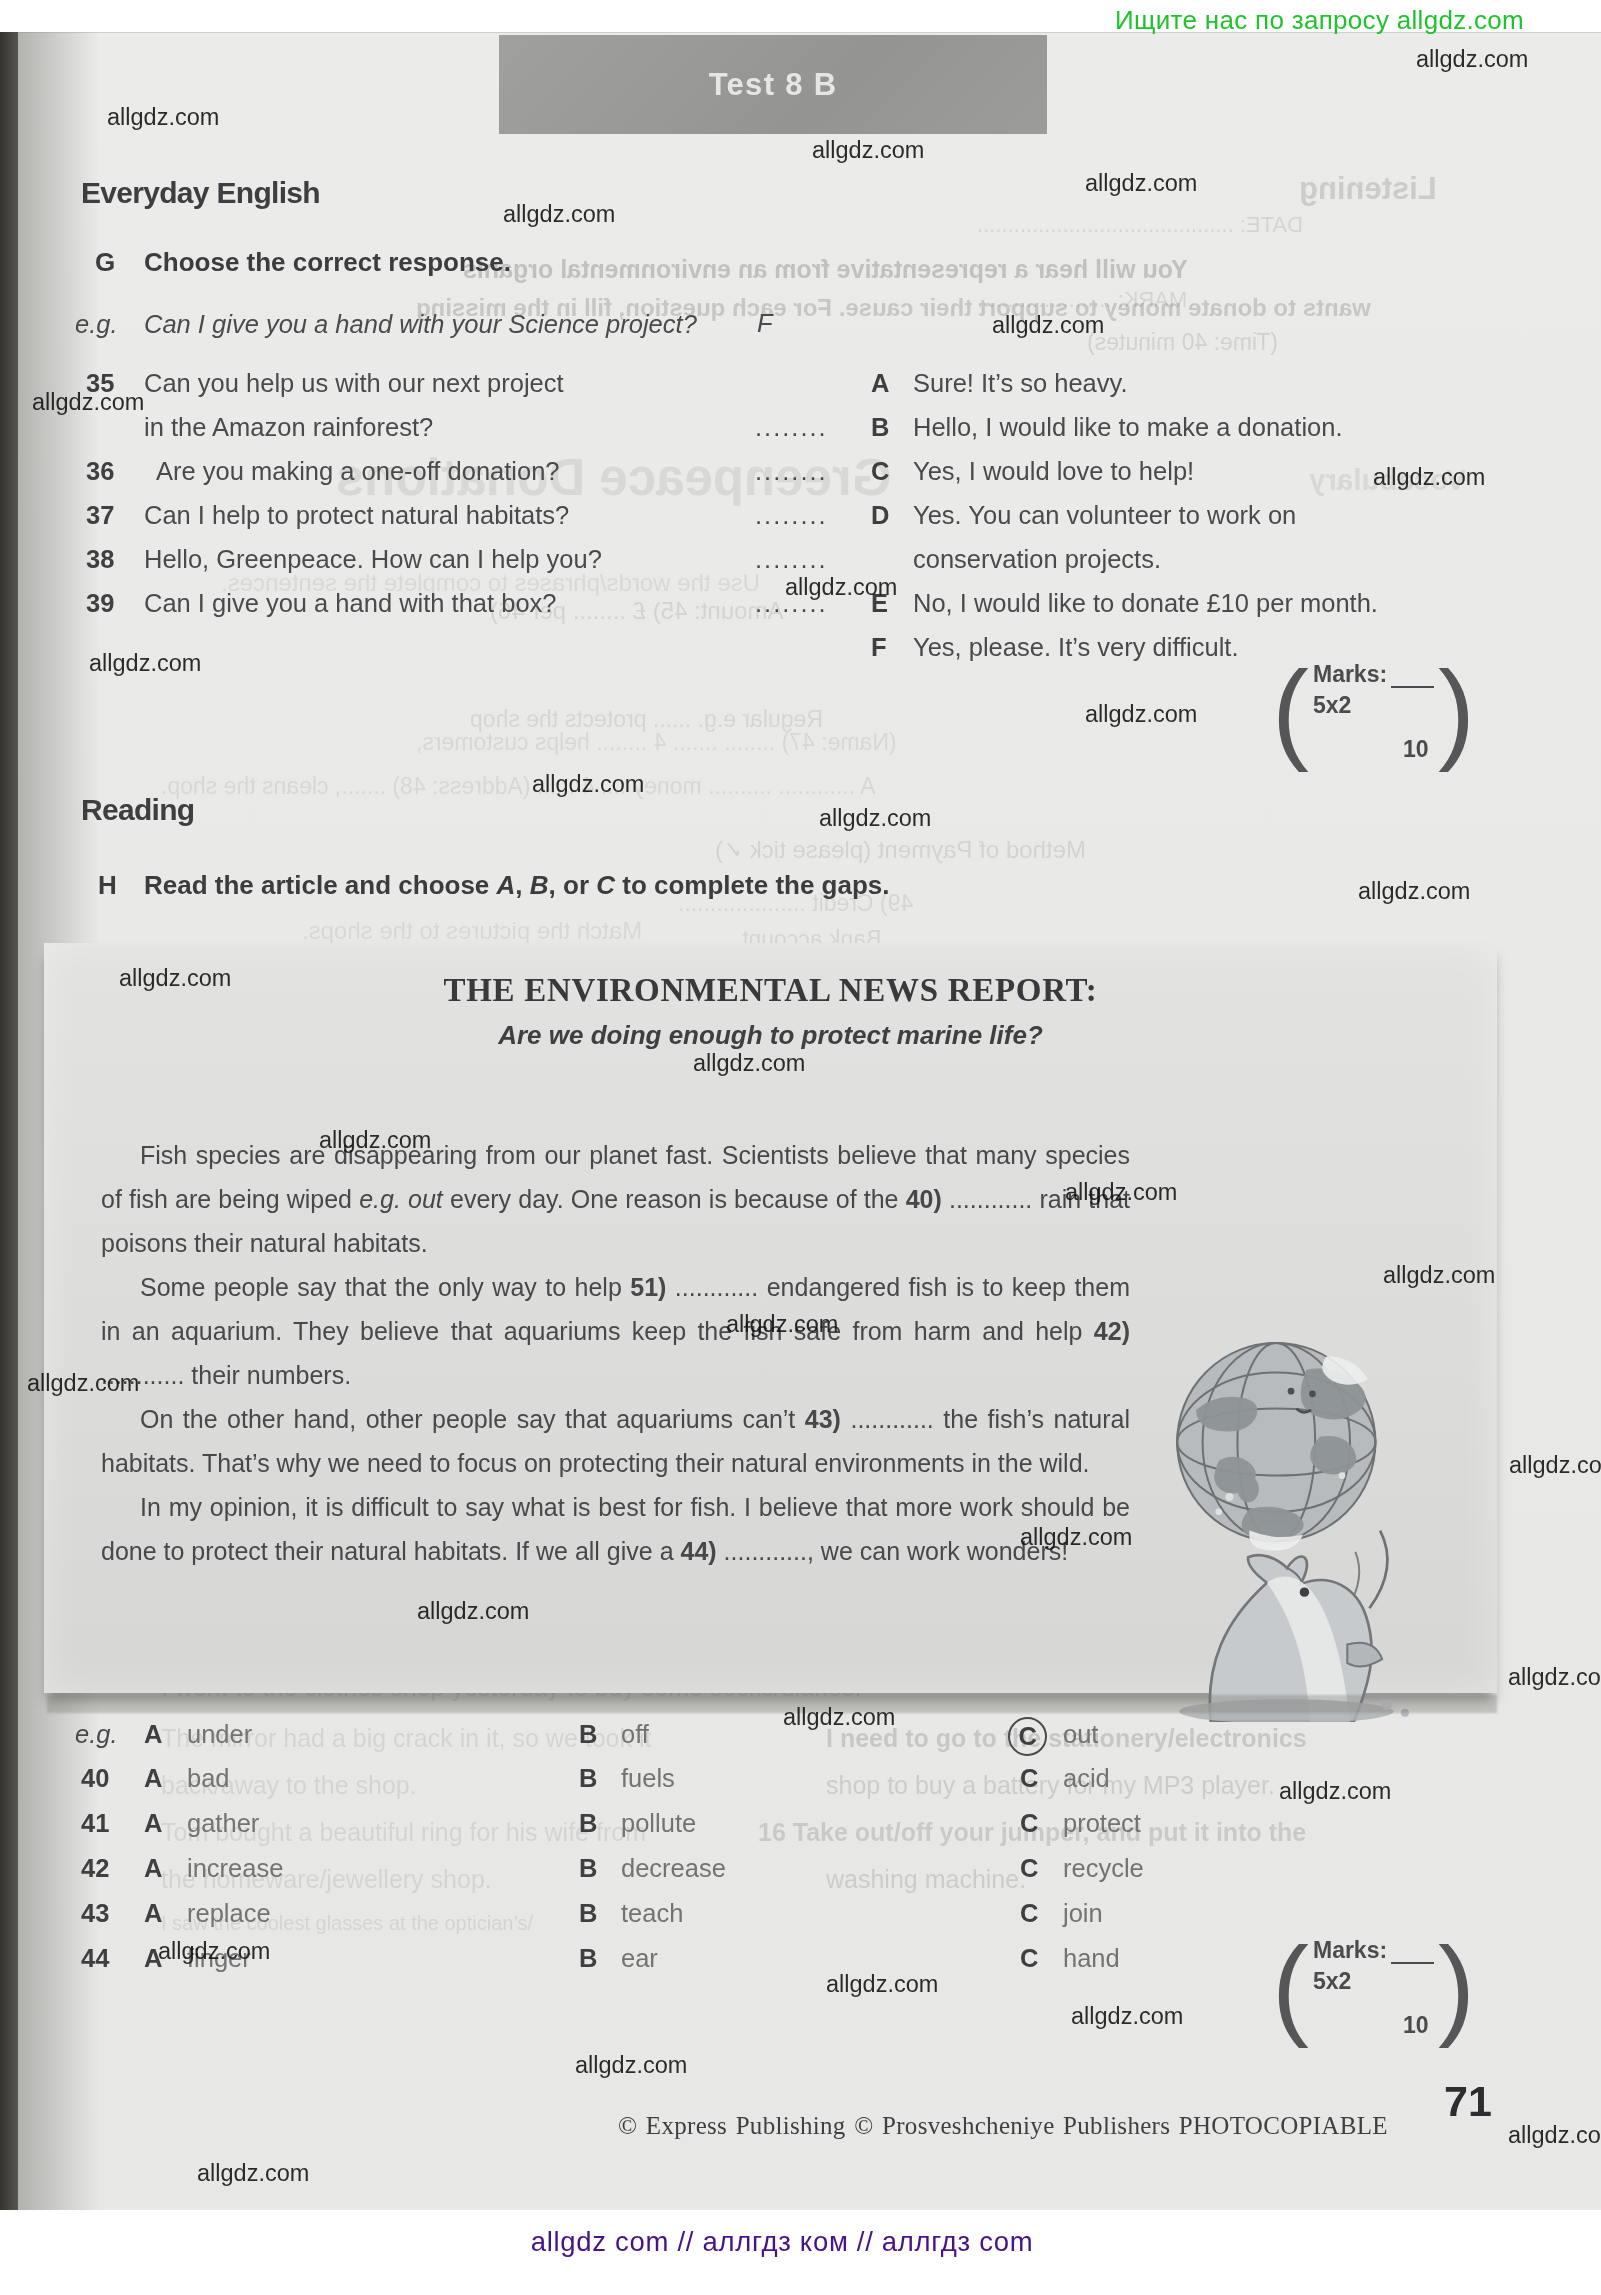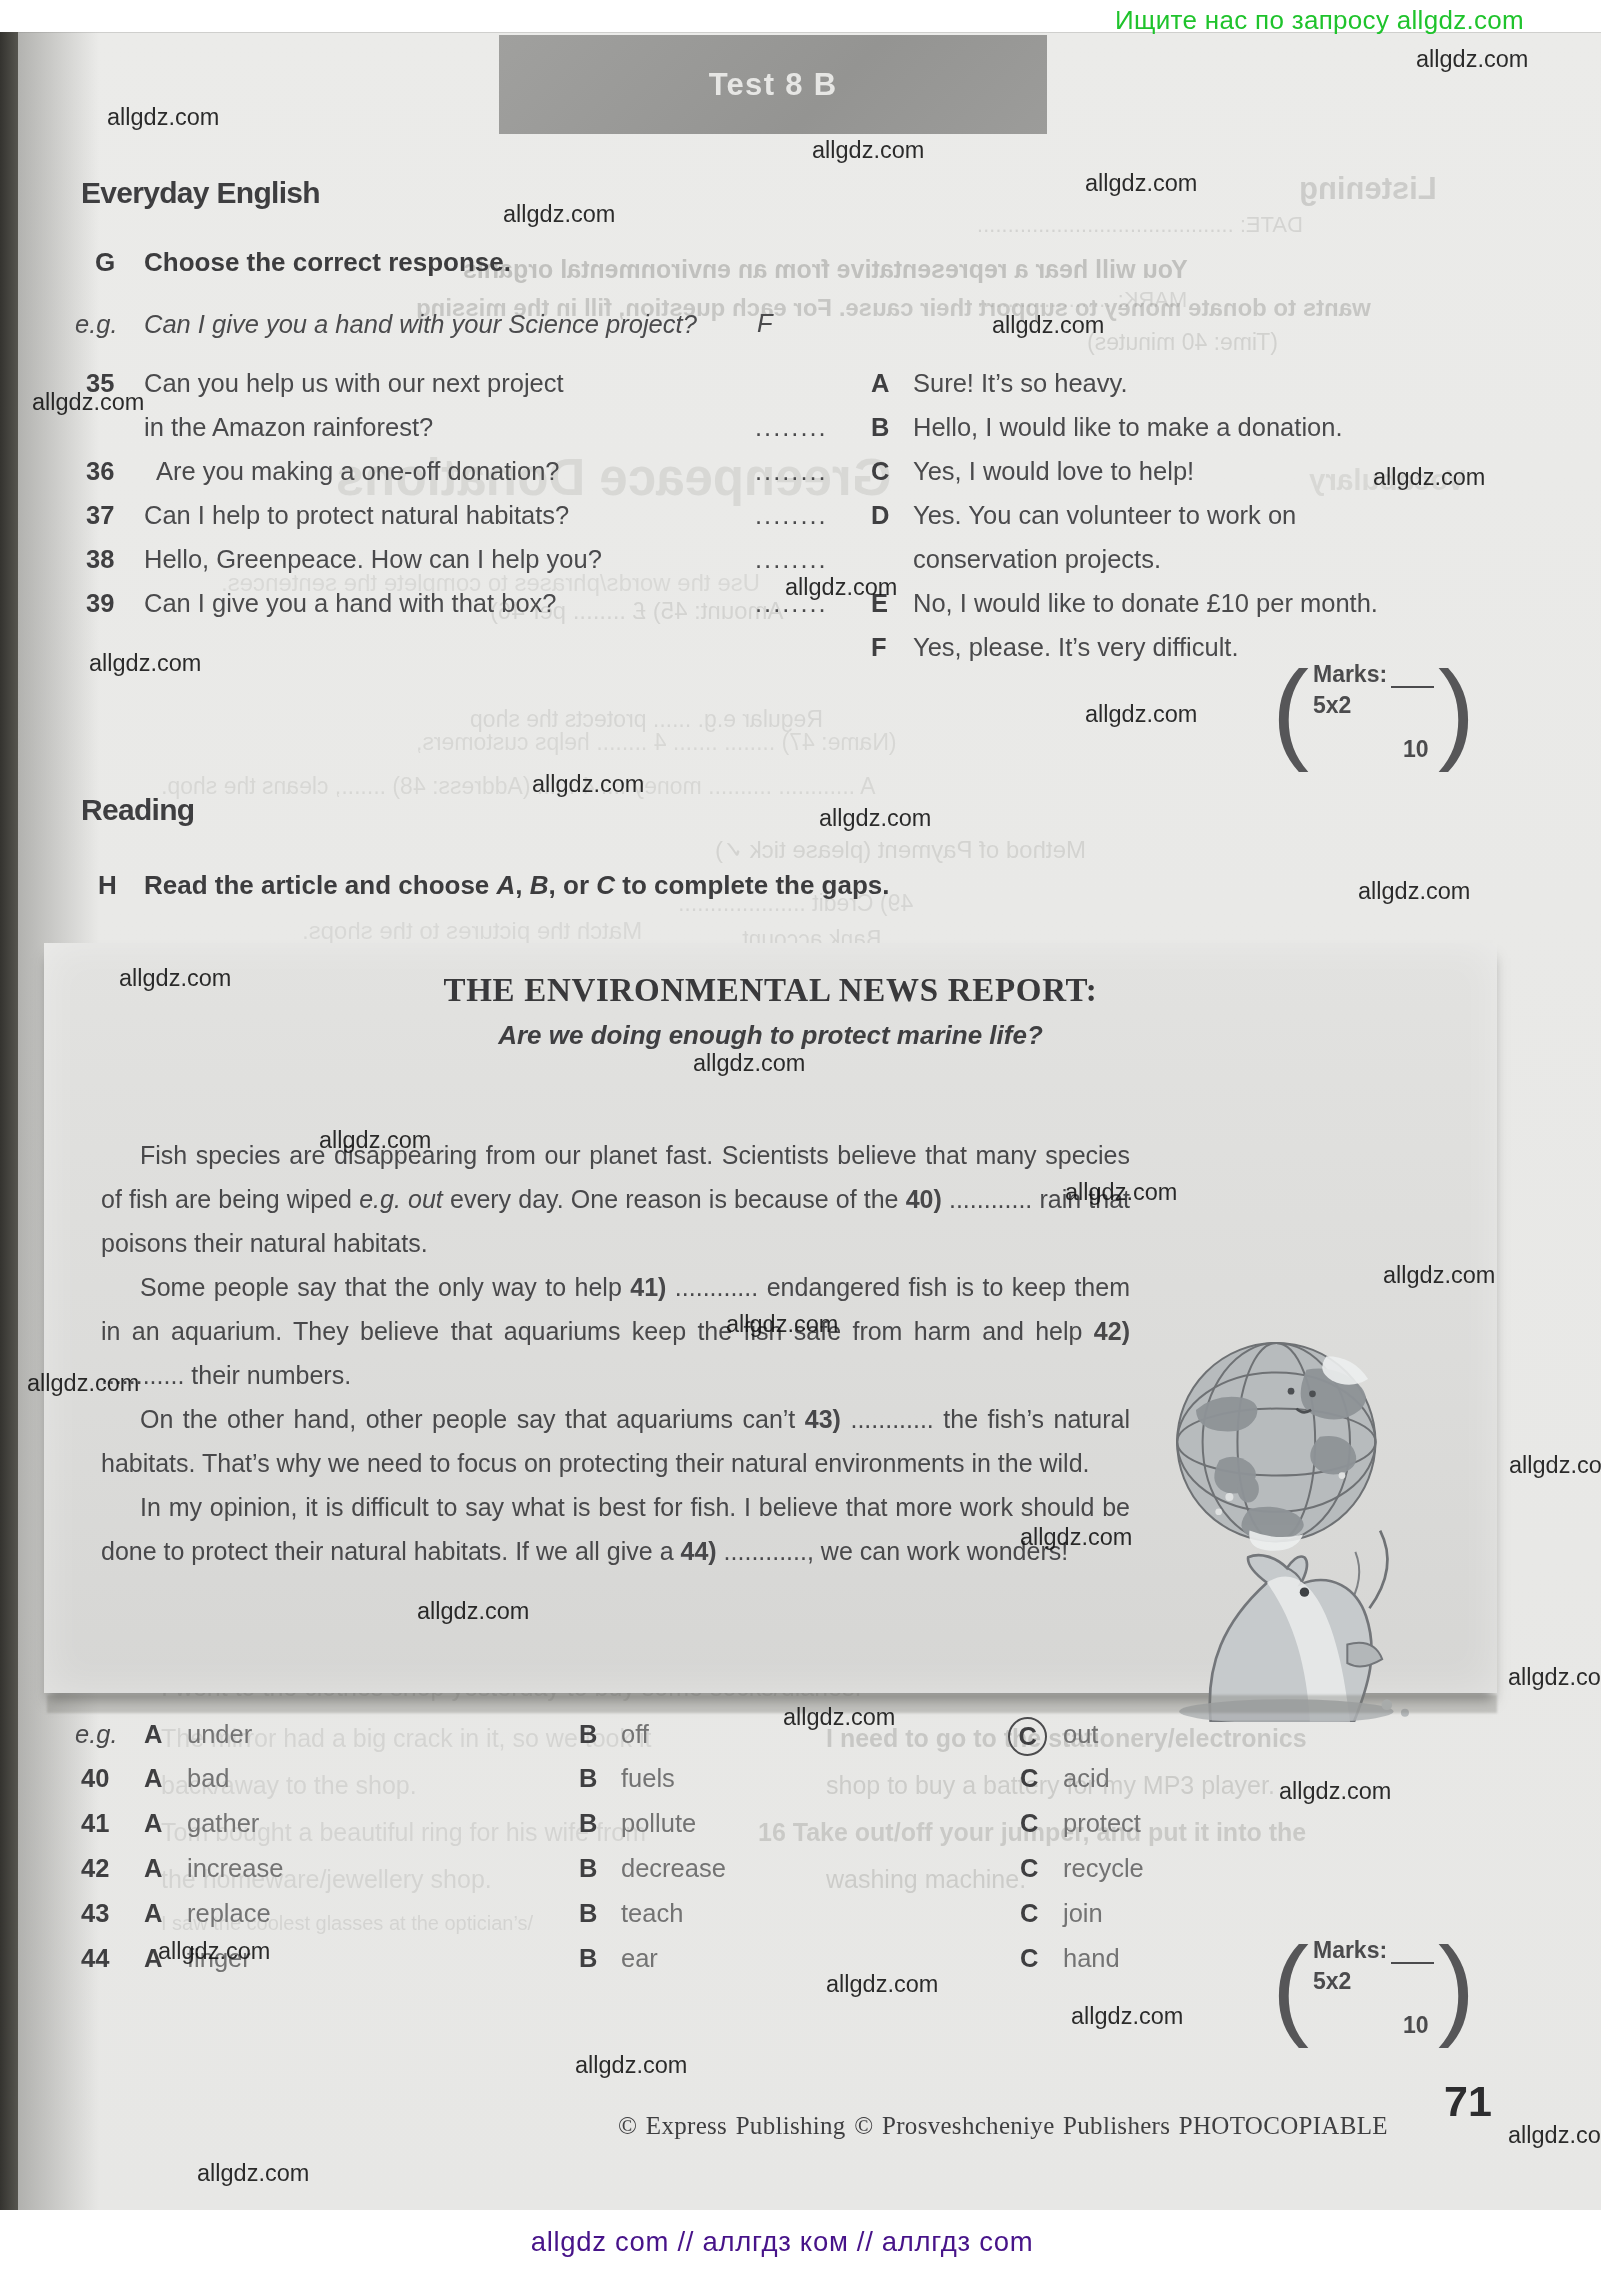--- a/index.html
+++ b/index.html
@@ -229,21 +229,21 @@
         <circle cx="232" cy="392" r="7" fill="#3e4144"></circle>
         <path d="M206 356 q14 6 22 20" stroke="#73767a" stroke-width="3" fill="none"></path>
 
         <ellipse cx="205" cy="570" rx="160" ry="18" fill="#aeb2b4" opacity="0.85"></ellipse>
         <circle cx="355" cy="560" r="8" fill="#c2c6c8"></circle>
           <circle cx="382" cy="572" r="6" fill="#b5b9bb"></circle>
       </svg>
     </div>
 
   <p>Fish species are disappearing from our planet fast.  Scientists believe that many species of fish are being wiped <i>e.g. out</i> every day. One reason is because of the <b>40)</b> ............ rain that poisons their natural habitats.</p>
-      <p>Some people say that the only way to help <b>41)</b> ............ endangered fish is to keep them in an aquarium. They believe that aquariums keep the fish safe from harm and help <b>42)</b> ............ their numbers.</p>
+      <p>Some people say that the only way to help <b>51)</b> ............ endangered fish is to keep them in an aquarium. They believe that aquariums keep the fish safe from harm and help <b>42)</b> ............ their numbers.</p>
       <p>On the other hand, other people say that aquariums can’t <b>43)</b> ............ the fish’s natural habitats. That’s why we need to focus on protecting their natural environments in the wild.</p>
       <p>In my opinion, it is difficult to say what is best for fish. I believe that more work should be done to protect their natural habitats. If we all give a <b>44)</b> ............, we can work wonders!</p>
     </div>
 
   <div id="options-layer">
       <div class="qtext italic" style="position: absolute; left: 75px; top: 1720px;">e.g.</div>
       <div class="opt-letter" style="position: absolute; left: 144px; top: 1720px;">A</div>
       <div class="opt-word" style="position: absolute; left: 187px; top: 1720px;">under</div>
       <div class="opt-letter" style="position: absolute; left: 579px; top: 1720px;">B</div>
       <div class="opt-word" style="position: absolute; left: 621px; top: 1720px;">off</div>

